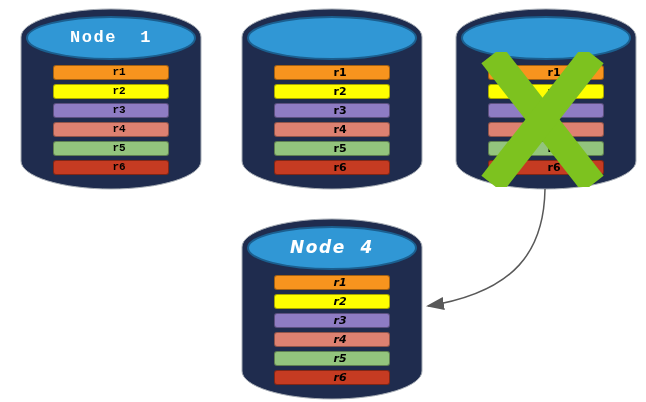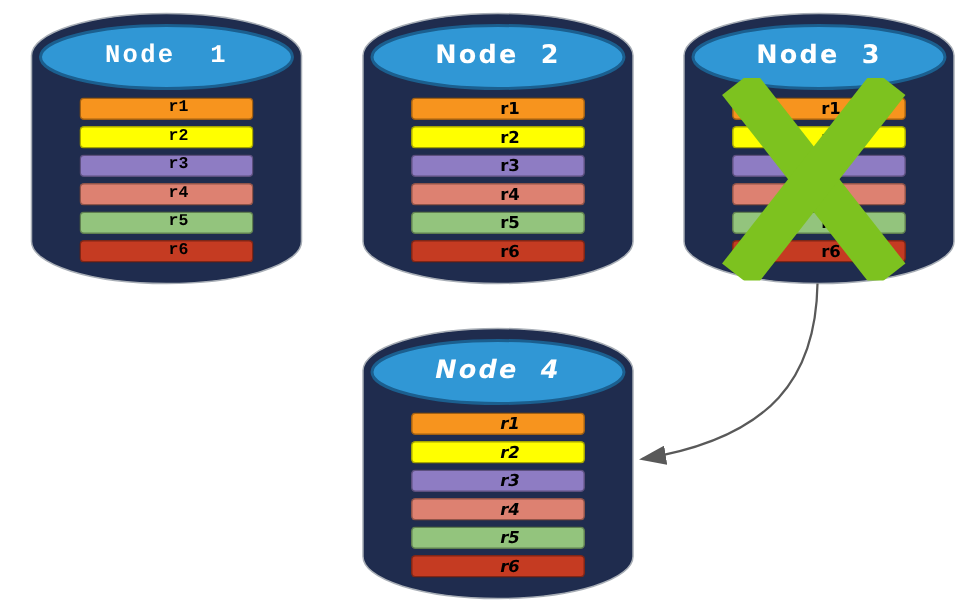--- a/index.html
+++ b/index.html
@@ -103,37 +103,35 @@
           <div class="bar" style="background: rgb(147, 196, 125);">r5</div>
           <div class="bar" style="background: rgb(197, 59, 34);">r6</div>
         </div>
 
   </div>
       <div class="node" style="left: 241px; top: 8px;">
     <svg class="cyl" viewBox="0 0 182 182">
       <path class="cyl-body" d="M1,29 A90,28 0 0 1 181,29 L181,153 A90,28 0 0 1 1,153 Z"></path>
       <ellipse class="cyl-top" cx="91" cy="30" rx="84" ry="21"></ellipse>
     </svg>
-    <div class="node-title">Node  2</div>
     <div class="rows">
           <div class="bar" style="background: rgb(247, 148, 30);">r1</div>
           <div class="bar" style="background: rgb(255, 255, 0);">r2</div>
           <div class="bar" style="background: rgb(142, 124, 195);">r3</div>
           <div class="bar" style="background: rgb(221, 129, 113);">r4</div>
           <div class="bar" style="background: rgb(147, 196, 125);">r5</div>
           <div class="bar" style="background: rgb(197, 59, 34);">r6</div>
         </div>
 
   </div>
       <div class="node" style="left: 455px; top: 8px;">
     <svg class="cyl" viewBox="0 0 182 182">
       <path class="cyl-body" d="M1,29 A90,28 0 0 1 181,29 L181,153 A90,28 0 0 1 1,153 Z"></path>
       <ellipse class="cyl-top" cx="91" cy="30" rx="84" ry="21"></ellipse>
     </svg>
-    <div class="node-title">Node  3</div>
     <div class="rows">
           <div class="bar" style="background: rgb(247, 148, 30);">r1</div>
           <div class="bar" style="background: rgb(255, 255, 0);">r2</div>
           <div class="bar" style="background: rgb(142, 124, 195);">r3</div>
           <div class="bar" style="background: rgb(221, 129, 113);">r4</div>
           <div class="bar" style="background: rgb(147, 196, 125);">r5</div>
           <div class="bar" style="background: rgb(197, 59, 34);">r6</div>
         </div>
     <svg class="x-mark" viewBox="0 0 133 135">
       <line x1="16" y1="3" x2="117" y2="132"></line>

